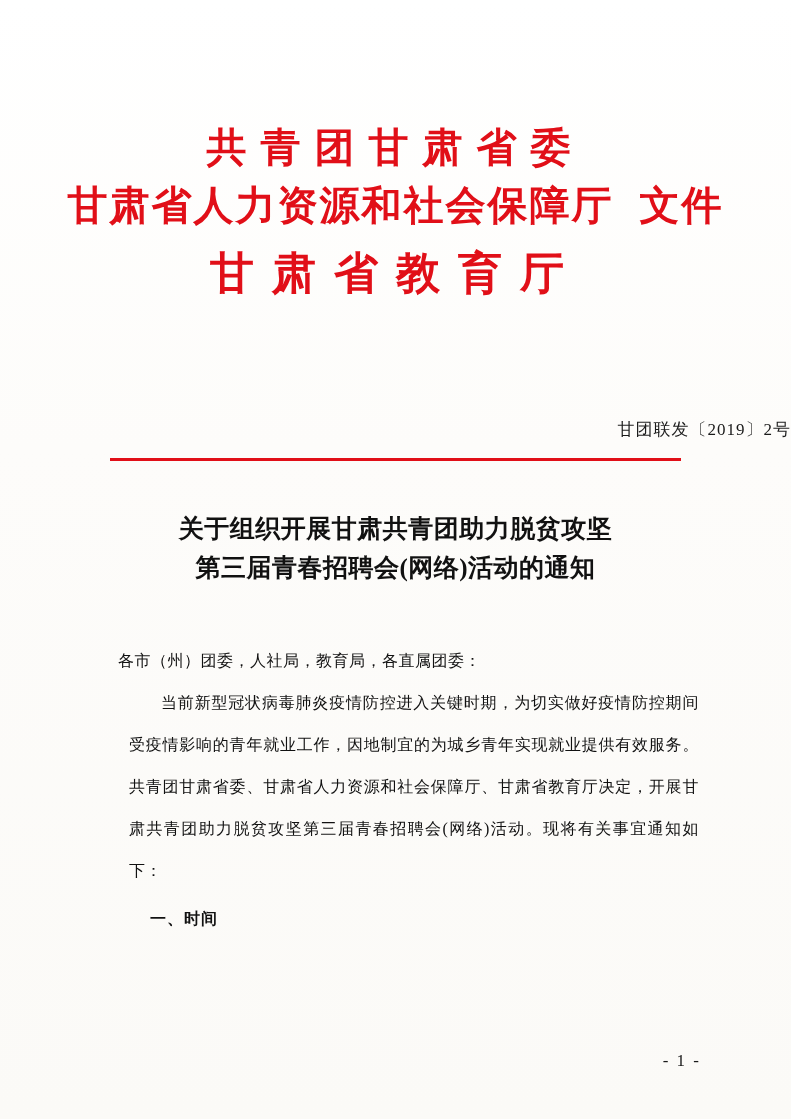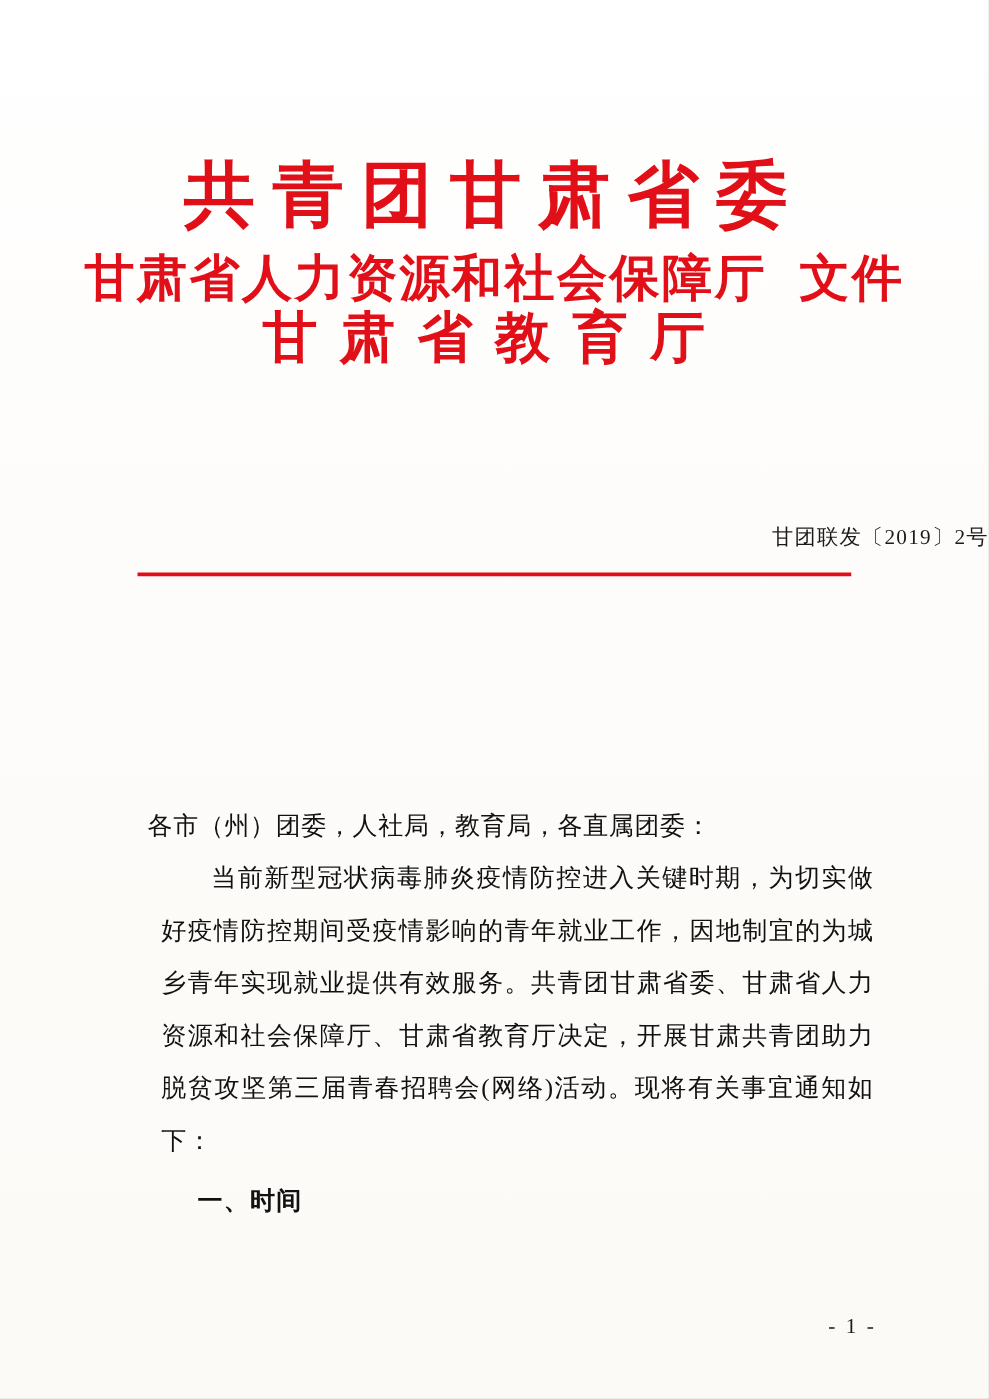--- a/index.html
+++ b/index.html
@@ -42,28 +42,28 @@
     color: #e30613;
     font-family: "Liberation Serif", serif;
     font-weight: bold;
   }
   .lh-line {
     color: #e10f18;
     line-height: 1.0;
     white-space: nowrap;
   }
   .lh-line-1 {
-    font-size: 57px;
+    font-size: 40px;
     letter-spacing: 14px;
     margin-bottom: 18px;
   }
   .lh-line-2 {
     font-size: 40px;
     letter-spacing: 2px;
-    margin-bottom: 6px;
+    margin-bottom: 26px;
   }
   .lh-line-2 .gap {
     display: inline-block;
     width: 26px;
   }
   .lh-line-3 {
     font-size: 44px;
     letter-spacing: 18px;
     padding-left: 1px;
   }
@@ -106,21 +106,21 @@
     font-family: "Liberation Serif", serif;
   }
   .doc-title div { white-space: nowrap; }
 
   
   .body-block {
     position: absolute;
     left: 118px;
     right: 92px;
     top: 640px;
-    font-size: 20px;
+    font-size: 16px;
     color: #111;
     line-height: 42px;
     font-family: "Liberation Serif", serif;
   }
   .salutation {
     letter-spacing: 0.5px;
     margin-bottom: 0;
   }
   .para {
     text-indent: 2em;
@@ -164,20 +164,24 @@
       <div class="lh-line lh-line-2">
         <span>甘肃省人力资源和社会保障厅</span><span class="gap"></span><span>文件</span>
       </div>
       <div class="lh-line lh-line-3">甘肃省教育厅</div>
     </div>
 
     <div class="doc-number">甘团联发〔2019〕2号</div>
 
     <div class="red-rule"></div>
 
+    <div class="doc-title">
+      <div>关于组织开展甘肃共青团助力脱贫攻坚</div>
+      <div>第三届青春招聘会(网络)活动的通知</div>
+    </div>
 
     <div class="body-block">
       <div class="salutation">各市（州）团委，人社局，教育局，各直属团委：</div>
       <div class="para">当前新型冠状病毒肺炎疫情防控进入关键时期，为切实做好疫情防控期间受疫情影响的青年就业工作，因地制宜的为城乡青年实现就业提供有效服务。共青团甘肃省委、甘肃省人力资源和社会保障厅、甘肃省教育厅决定，开展甘肃共青团助力脱贫攻坚第三届青春招聘会(网络)活动。现将有关事宜通知如下：</div>
       <div class="section-heading">一、时间</div>
     </div>
 
     <div class="page-number">- 1 -</div>
   </div>
 </div>

